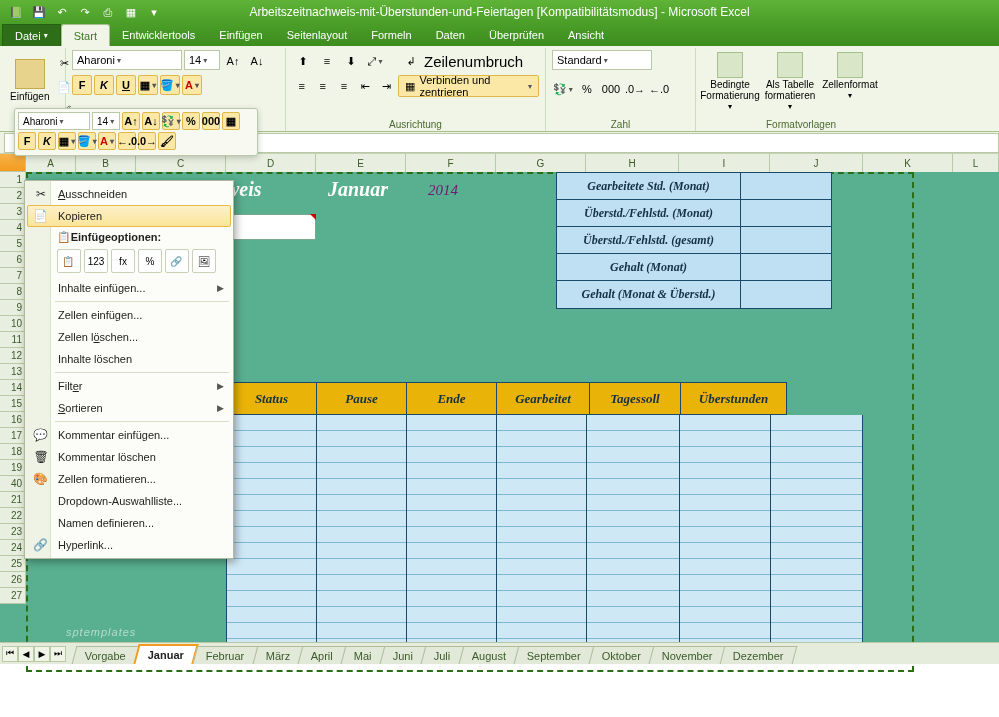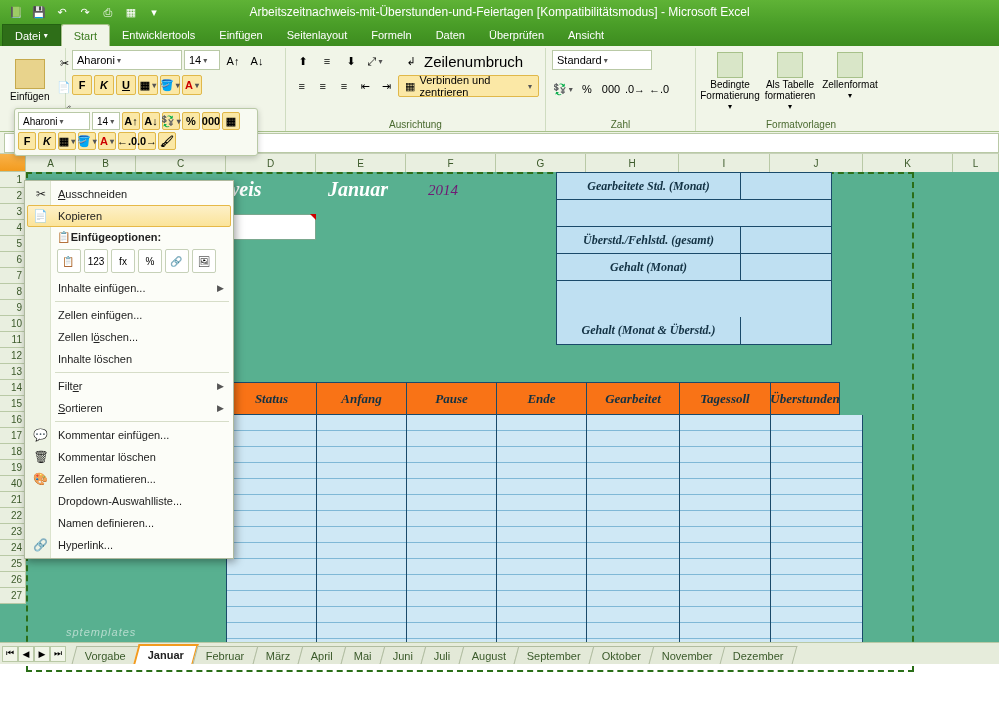--- a/index.html
+++ b/index.html
@@ -58,28 +58,28 @@
 
 .sheet { position:absolute; top:18px; left:26px; right:0; bottom:0; }
 .marquee { position:absolute; border:2px dashed #2a6e18; pointer-events:none; }
 
 .titlebox { position:absolute; color:#fff; font-style:italic; font-weight:bold; font-family:Georgia,serif; }
 .monthlbl { position:absolute; color:#fff; font-family:Georgia,serif; font-style:italic; font-weight:bold; font-size:20px; }
 .yearlbl { position:absolute; color:#701a75; font-family:Georgia,serif; font-style:italic; font-size:15px; }
 
 .infobox { position:absolute; background:#bfe0f2; border:1px solid #1a4a6a; }
 .inforow { height:27px; border-bottom:1px solid #1a4a6a; display:flex; }
-.inforow:last-child { border-bottom:none;margin-top:36px; }
+.inforow:last-child { border-bottom:none; }
 .infolbl { width:184px; display:flex; align-items:center; justify-content:center; font-family:Georgia,serif; font-style:italic; font-weight:bold; font-size:12px; color:#133244; border-right:1px solid #1a4a6a;}
 .infoval { flex:1; }
 
 .emptycell { position:absolute; background:#fff; border:1px solid #7aa88f; }
 
 .tablehdr { position:absolute; display:flex; }
-.th { background:#f97316; border:1px solid #1a4a6a; border-right:none; display:flex; align-items:center; justify-content:center; font-family:Georgia,serif; font-style:italic; font-weight:bold; font-size:13px; color:#133244; height:33px; }
+.th { background:#eab308; border:1px solid #1a4a6a; border-right:none; display:flex; align-items:center; justify-content:center; font-family:Georgia,serif; font-style:italic; font-weight:bold; font-size:13px; color:#133244; height:33px; }
 .th:last-child { border-right:1px solid #1a4a6a; }
 .tablebody { position:absolute; display:flex; }
 .tcol { border-left:1px solid #1a4a6a; }
 .tcol:last-child { border-right:1px solid #1a4a6a; }
 .trow { height:16px; border-bottom:1px solid #7fb8d6; background:#cfe8f5; }
 
 
 .ctxmenu { position:absolute; top:180px; left:24px; width:210px; background:#fcfdf8; border:1px solid #aeb99e; box-shadow:2px 3px 8px rgba(0,0,0,.35); z-index:60; padding:2px; }
 .ctxmenu .citem { height:22px; display:flex; align-items:center; padding-left:30px; position:relative; font-size:11px; color:#222; border:1px solid transparent; }
 .ctxmenu .citem.hl { background:linear-gradient(#fdf0c8,#fbe49a); border:1px solid #e6b948; border-radius:2px; }
@@ -317,44 +317,44 @@
     <div class="emptycell" style="top:42px;left:200px;width:90px;height:26px;">
         <div style="position:absolute;top:-1px;right:-1px;width:0;height:0;border-left:6px solid transparent;border-top:6px solid #c00"></div>
       </div>
 
     <div class="infobox" style="top:0;left:530px;width:276px;">
       <div class="inforow">
           <div class="infolbl">Gearbeitete Std. (Monat)</div>
           <div class="infoval"></div>
         </div>
       <div class="inforow">
+          <div class="infolbl">Überstd./Fehlstd. (Monat)</div>
           <div class="infoval"></div>
         </div>
       <div class="inforow">
           <div class="infolbl">Überstd./Fehlstd. (gesamt)</div>
           <div class="infoval"></div>
         </div>
       <div class="inforow">
           <div class="infolbl">Gehalt (Monat)</div>
           <div class="infoval"></div>
         </div>
       <div class="inforow">
           <div class="infolbl">Gehalt (Monat &amp; Überstd.)</div>
           <div class="infoval"></div>
         </div>
     </div>
 
     <div class="tablehdr" style="top:210px;left:200px;">
         <div class="th" style="width: 90px;">Status</div>
-        <div class="th" style="width: 90px;">Anfang</div>
         <div class="th" style="width: 90px;">Pause</div>
         <div class="th" style="width: 90px;">Ende</div>
         <div class="th" style="width: 93px;">Gearbeitet</div>
         <div class="th" style="width: 91px; text-align: right;">Tagessoll</div>
-        <div class="th" style="width: 70px;">Überstunden</div>
+        <div class="th" style="width: 107px;">Überstunden</div>
       </div>
     <div class="tablebody" style="top:243px;left:200px;">
         <div class="tcol" style="width: 90px;">
           <div class="trow"></div>
           <div class="trow"></div>
           <div class="trow"></div>
           <div class="trow"></div>
           <div class="trow"></div>
           <div class="trow"></div>
           <div class="trow"></div>

